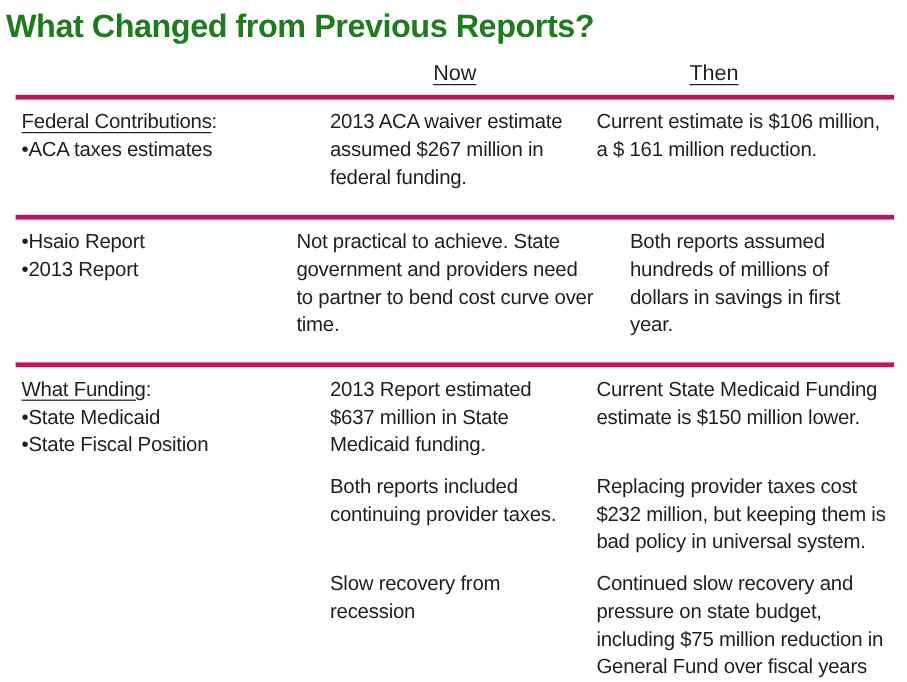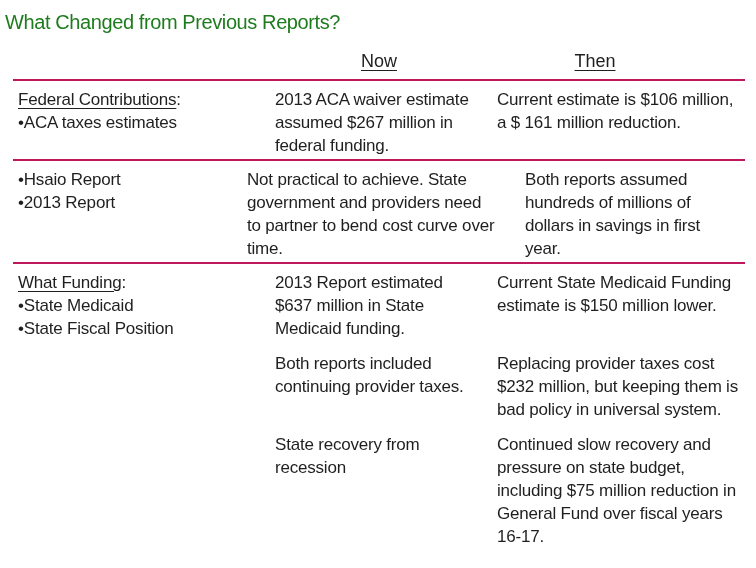--- a/index.html
+++ b/index.html
@@ -10,22 +10,22 @@
   body {
     width: 756px;
     height: 568px;
     overflow: hidden;
     font-family: "Liberation Sans", sans-serif;
     color: #1f1f1f;
     position: relative;
   }
   .slide-title {
     color: #1e7b1e;
-    font-weight: normal;
-    font-size: 20px;
+    font-weight: bold;
+    font-size: 27px;
     line-height: 34px;
     letter-spacing: -0.4px;
     padding: 5px 0 0 5px;
     white-space: nowrap;
   }
   .col-headers {
     display: grid;
     grid-template-columns: 234px 250px 1fr;
     margin: 11px 11px 0 13px;
   }
@@ -37,22 +37,22 @@
     text-underline-offset: 3px;
     padding-bottom: 6px;
   }
   .col-header.then { padding-right: 52px; }
   .col-header.now  { padding-left: 14px; }
 
   .compare-table {
     margin: 0 11px 0 13px;
   }
   .section {
-    border-top: 2px solid #be185d;
-    padding: 7px 0 2px 0;
+    border-top: 4px solid #be185d;
+    padding: 7px 0 20px 0;
   }
   .row-grid {
     display: grid;
     grid-template-columns: 234px 250px 1fr;
     align-items: start;
   }
   .row-grid.para-follow { margin-top: 12px; }
   .cell {
     font-size: 17px;
     line-height: 23px;
@@ -111,18 +111,18 @@
     </div>
 
     <div class="row-grid para-follow">
       <div class="cell label-cell"></div>
       <div class="cell then-cell">Both reports included continuing provider taxes.</div>
       <div class="cell now-cell">Replacing provider taxes cost $232 million, but keeping them is bad policy in universal system.</div>
     </div>
 
     <div class="row-grid para-follow">
       <div class="cell label-cell"></div>
-      <div class="cell then-cell">State recovery from recession</div>
+      <div class="cell then-cell">Slow recovery from recession</div>
       <div class="cell now-cell">Continued slow recovery and pressure on state budget, including $75 million reduction in General Fund over fiscal years 16-17.</div>
     </div>
   </div>
 
 </div>
 
 </body></html>

